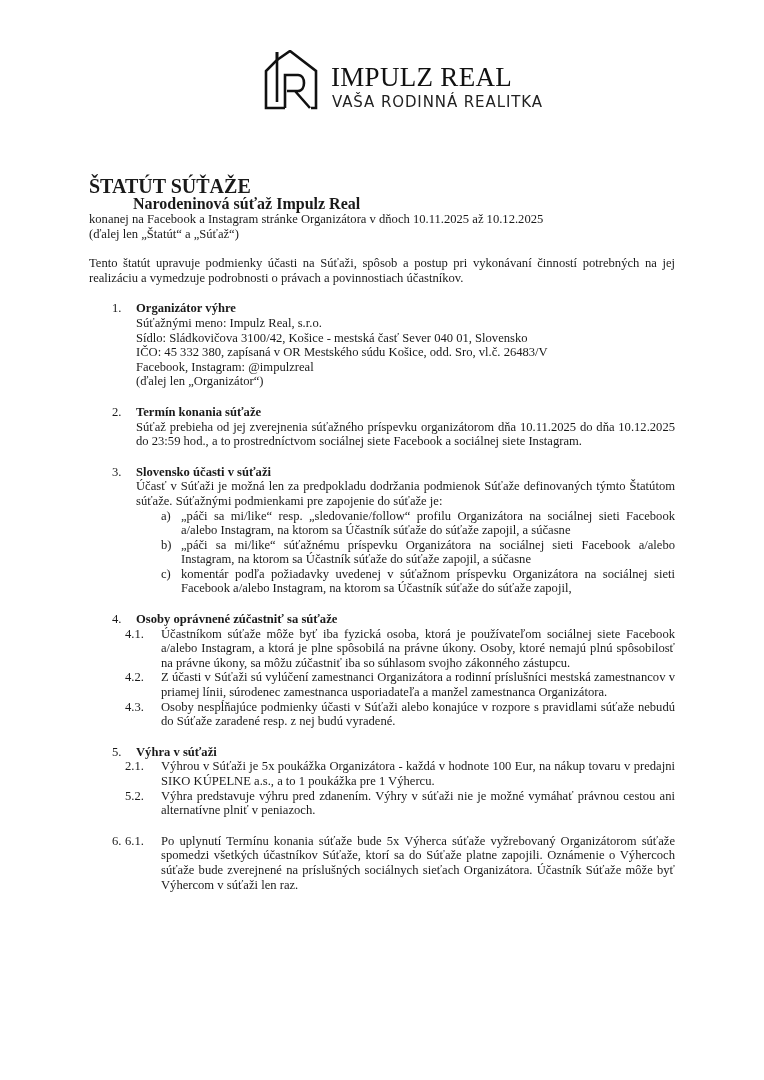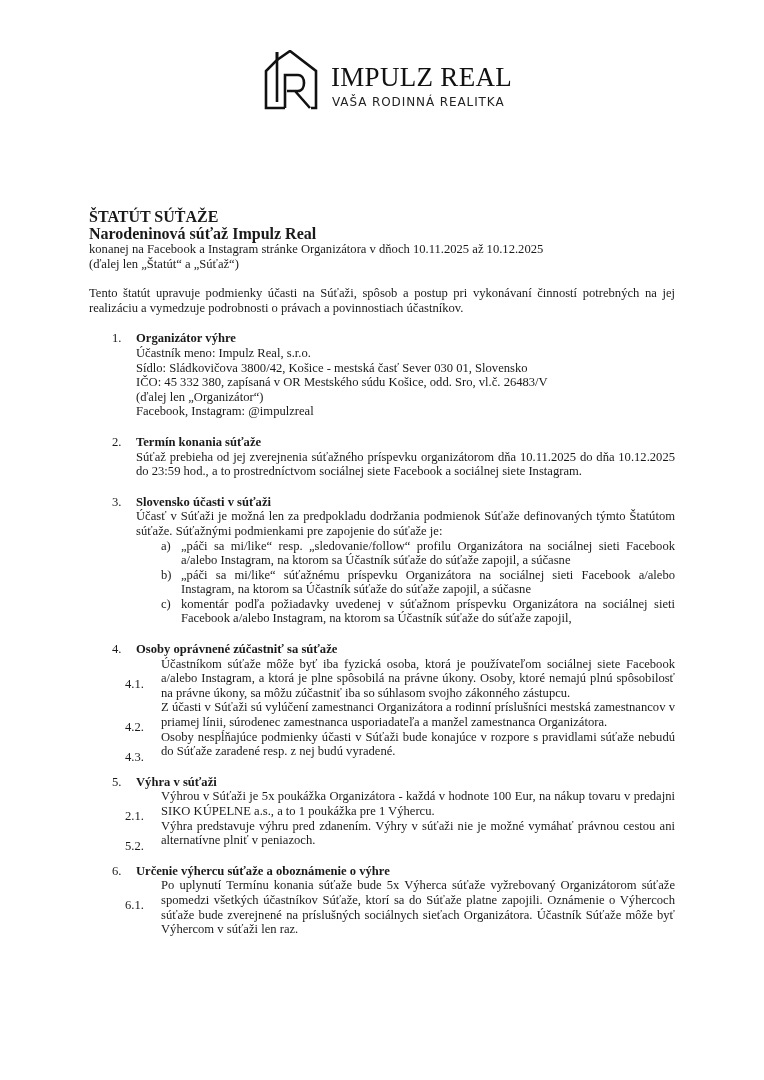--- a/index.html
+++ b/index.html
@@ -40,42 +40,42 @@
       line-height: 30px;
       letter-spacing: 0.3px;
       color: #111;
       white-space: nowrap;
     }
     .logo-sub {
       position: absolute;
       left: 69px;
       top: 46px;
       font-family: "DejaVu Sans", "Liberation Sans", sans-serif;
-      font-size: 12px;
+      font-size: 15px;
       line-height: 12px;
       letter-spacing: 0.9px;
       color: #222;
       white-space: nowrap;
     }
     .doc {
       position: absolute;
       left: 89px;
       top: 178px;
       width: 586px;
     }
     .h1 {
       font-weight: bold;
-      font-size: 16px;
+      font-size: 20px;
       line-height: 17px;
-      margin-top: 30px;
     }
     .h2 {
       font-weight: bold;
       font-size: 16px;
       line-height: 17px;
+      margin-left: 44px;
     }
     .line {
       white-space: nowrap;
     }
     .gap {
       height: 15px;
     }
     .justify {
       text-align: justify;
       text-align-last: left;
@@ -110,21 +110,20 @@
       position: relative;
       padding-left: 36px;
       margin-left: -11px;
       text-align: justify;
       text-align-last: left;
     }
     .num-item .num-label {
       position: absolute;
       left: 0;
       top: 0;
-      margin-top: 20px;
     }
     .sec-gap {
       height: 16px;
     }
   </style>
 </head>
 <body>
 
 <div class="logo">
   <svg class="logo-mark" viewBox="0 0 56 62" width="56" height="62">
@@ -148,25 +147,25 @@
   <div class="h2">Narodeninová súťaž Impulz Real</div>
   <div class="line">konanej na Facebook a Instagram stránke Organizátora v dňoch 10.11.2025 až 10.12.2025</div>
   <div class="line">(ďalej len „Štatút“ a „Súťaž“)</div>
   <div class="gap"></div>
   <div class="justify">Tento štatút upravuje podmienky účasti na Súťaži, spôsob a postup pri vykonávaní činností potrebných na jej realizáciu a vymedzuje podrobnosti o právach a povinnostiach účastníkov.</div>
   <div class="sec-gap"></div>
 
   <div class="section">
     <span class="sec-num">1.</span>
     <div class="sec-title">Organizátor výhre</div>
-    <div class="line">Účastník meno: Impulz Real, s.r.o.</div>
-    <div class="line">Sídlo: Sládkovičova 3800/42, Košice - mestská časť Sever 030 01, Slovensko</div>
+    <div class="line">Súťažnými meno: Impulz Real, s.r.o.</div>
+    <div class="line">Sídlo: Sládkovičova 3100/42, Košice - mestská časť Sever 040 01, Slovensko</div>
     <div class="line">IČO: 45 332 380, zapísaná v OR Mestského súdu Košice, odd. Sro, vl.č. 26483/V</div>
+    <div class="line">Facebook, Instagram: @impulzreal</div>
     <div class="line">(ďalej len „Organizátor“)</div>
-    <div class="line">Facebook, Instagram: @impulzreal</div>
   </div>
   <div class="sec-gap"></div>
 
   <div class="section">
     <span class="sec-num">2.</span>
     <div class="sec-title">Termín konania súťaže</div>
     <div class="justify">Súťaž prebieha od jej zverejnenia súťažného príspevku organizátorom dňa 10.11.2025 do dňa 10.12.2025 do 23:59 hod., a to prostredníctvom sociálnej siete Facebook a sociálnej siete Instagram.</div>
   </div>
   <div class="sec-gap"></div>
 
@@ -197,40 +196,39 @@
     <div class="num-item">
       <span class="num-label">4.1.</span>
       <span>Účastníkom súťaže môže byť iba fyzická osoba, ktorá je používateľom sociálnej siete Facebook a/alebo Instagram, a ktorá je plne spôsobilá na právne úkony. Osoby, ktoré nemajú plnú spôsobilosť na právne úkony, sa môžu zúčastniť iba so súhlasom svojho zákonného zástupcu.</span>
     </div>
     <div class="num-item">
       <span class="num-label">4.2.</span>
       <span>Z účasti v Súťaži sú vylúčení zamestnanci Organizátora a rodinní príslušníci mestská zamestnancov v priamej línii, súrodenec zamestnanca usporiadateľa a manžel zamestnanca Organizátora.</span>
     </div>
     <div class="num-item">
       <span class="num-label">4.3.</span>
-      <span>Osoby nespĺňajúce podmienky účasti v Súťaži bude konajúce v rozpore s pravidlami súťaže nebudú do Súťaže zaradené resp. z nej budú vyradené.</span>
+      <span>Osoby nespĺňajúce podmienky účasti v Súťaži alebo konajúce v rozpore s pravidlami súťaže nebudú do Súťaže zaradené resp. z nej budú vyradené.</span>
     </div>
   </div>
   <div class="sec-gap"></div>
 
   <div class="section">
     <span class="sec-num">5.</span>
     <div class="sec-title">Výhra v súťaži</div>
     <div class="num-item">
       <span class="num-label">2.1.</span>
       <span>Výhrou v Súťaži je 5x poukážka Organizátora - každá v hodnote 100 Eur, na nákup tovaru v predajni SIKO KÚPELNE a.s., a to 1 poukážka pre 1 Výhercu.</span>
     </div>
     <div class="num-item">
       <span class="num-label">5.2.</span>
       <span>Výhra predstavuje výhru pred zdanením. Výhry v súťaži nie je možné vymáhať právnou cestou ani alternatívne plniť v peniazoch.</span>
     </div>
   </div>
   <div class="sec-gap"></div>
 
   <div class="section">
     <span class="sec-num">6.</span>
-    <div class="sec-title">Určenie výhercu súťaže a oboznámenie o výhre</div>
     <div class="num-item">
       <span class="num-label">6.1.</span>
       <span>Po uplynutí Termínu konania súťaže bude 5x Výherca súťaže vyžrebovaný Organizátorom súťaže spomedzi všetkých účastníkov Súťaže, ktorí sa do Súťaže platne zapojili. Oznámenie o Výhercoch súťaže bude zverejnené na príslušných sociálnych sieťach Organizátora. Účastník Súťaže  môže byť Výhercom v súťaži len raz.</span>
     </div>
   </div>
 </div>
 
 </body></html>

